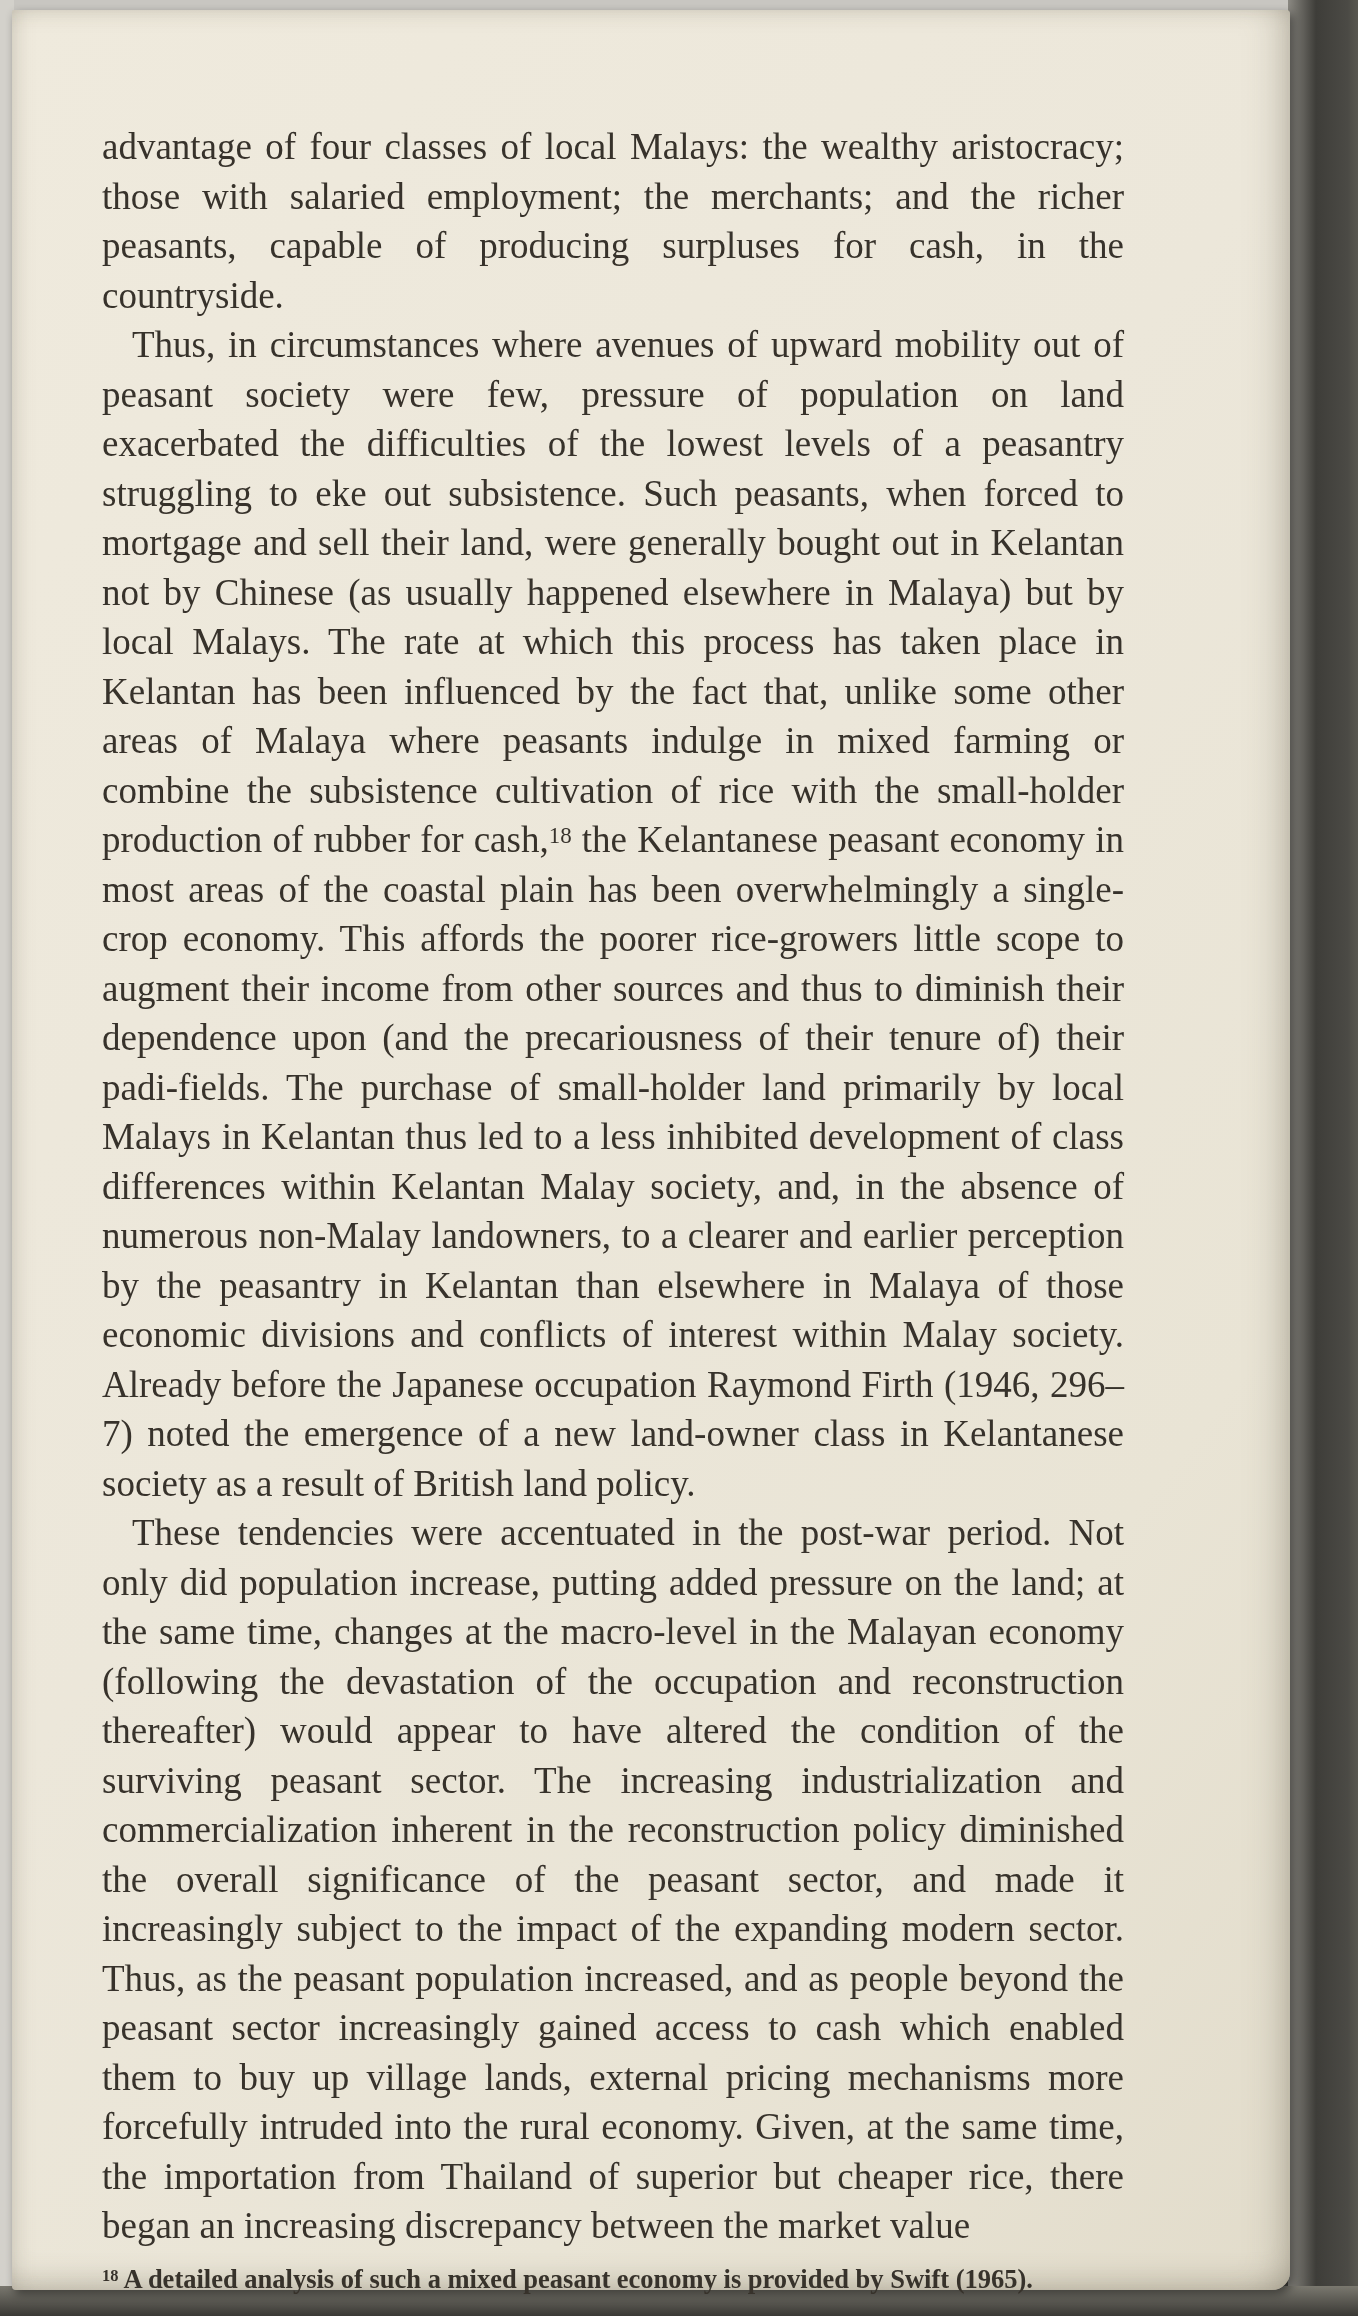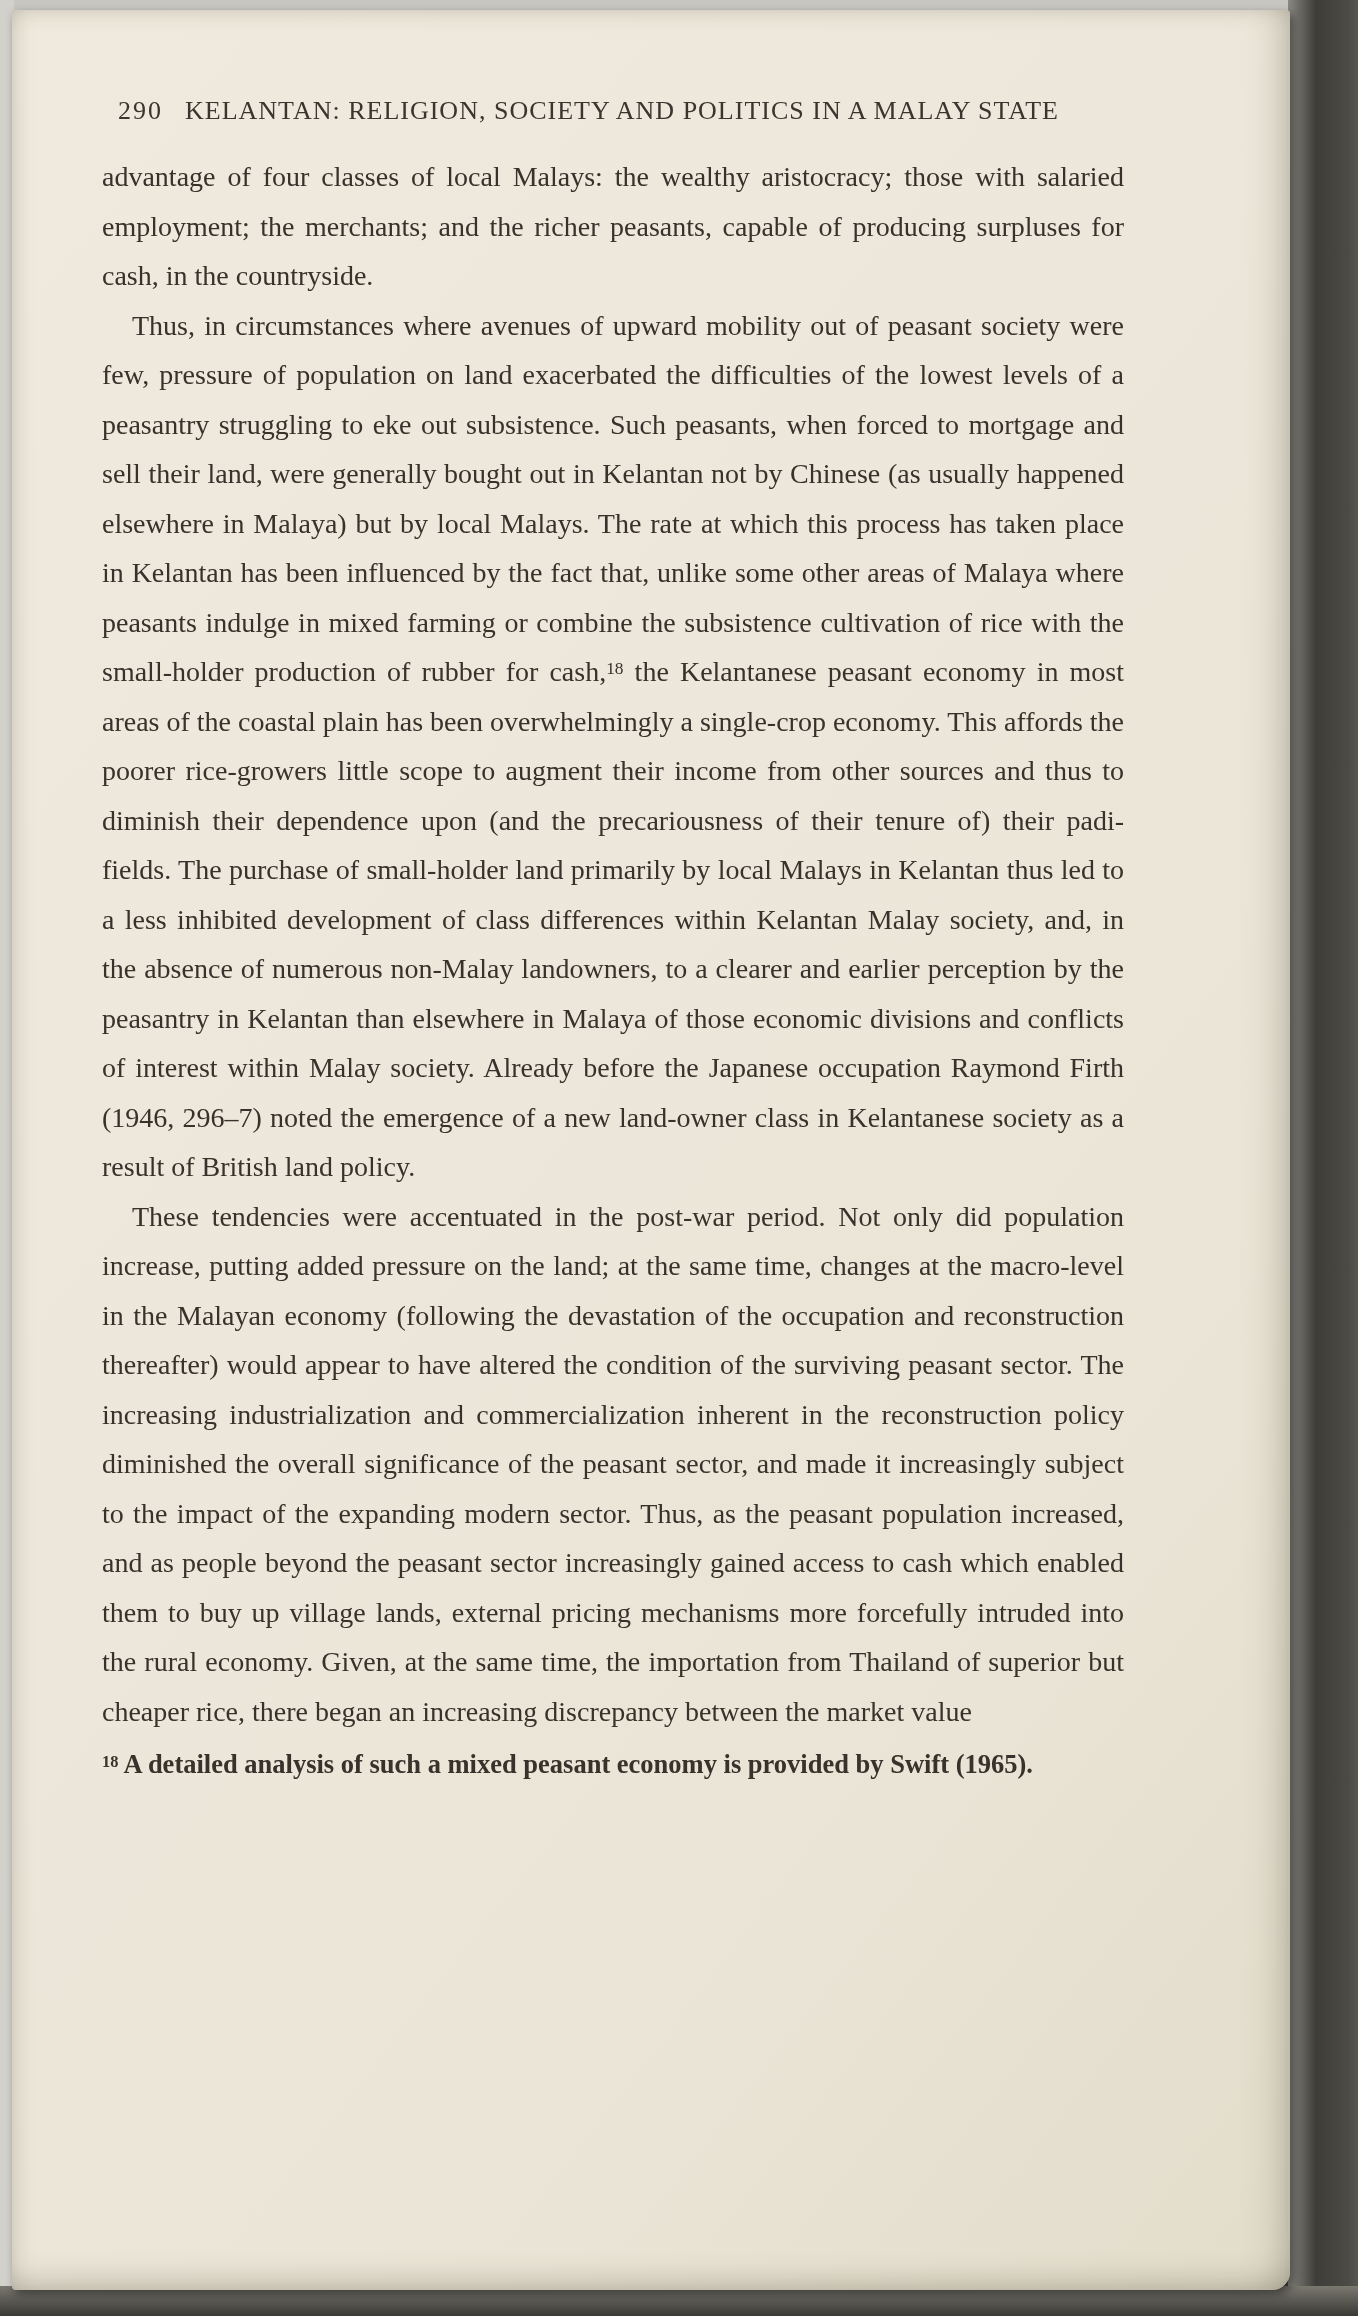--- a/index.html
+++ b/index.html
@@ -45,21 +45,21 @@
     font-size: 26px;
     letter-spacing: 1px;
     white-space: nowrap;
     color: #3a352e;
     padding-left: 16px;
   }
   .pagenum { margin-right: 22px; letter-spacing: 2px; }
 
   .body-text {
     margin-top: 26px;
-    font-size: 28px;
+    font-size: 37px;
     line-height: 49.5px;
     text-align: justify;
     text-justify: inter-word;
     color: #37322b;
   }
   .para { margin: 0; text-indent: 30px; }
   .para.noindent { text-indent: 0; }
 
   sup.fnref, sup.fnmark {
     font-size: 62%;
@@ -83,23 +83,20 @@
 
 <div class="scan">
   <div class="edge edge-top"></div>
   <div class="edge edge-left"></div>
   <div class="edge edge-right"></div>
   <div class="edge edge-bottom"></div>
 
   <div class="page">
     <div class="content">
 
-      <div class="running-head">
-        <span class="pagenum">290</span><span class="headtitle">KELANTAN: RELIGION, SOCIETY AND POLITICS IN A MALAY STATE</span>
-      </div>
 
       <div class="body-text">
         <p class="para noindent">advantage of four classes of local Malays: the wealthy aristocracy; those with salaried employment; the merchants; and the richer peasants, capable of producing surpluses for cash, in the countryside.</p>
 
         <p class="para"><span>Thus, in circumstances where avenues of upward mobility out of peasant society were few, pressure of population on land exacerbated the difficulties of the lowest levels of a peasantry struggling to eke out subsistence. Such peasants, when forced to mortgage and sell their land, were generally bought out in Kelantan not by Chinese (as usually happened elsewhere in Malaya) but by local Malays. The rate at which this process has taken place in Kelantan has been influenced by the fact that, unlike some other areas of Malaya where peasants indulge in mixed farming or combine the subsistence cultivation of rice with the small-holder production of rubber for cash,</span><sup class="fnref">18</sup><span> the Kelantanese peasant economy in most areas of the coastal plain has been overwhelmingly a single-crop economy. This affords the poorer rice-growers little scope to augment their income from other sources and thus to diminish their dependence upon (and the precariousness of their tenure of) their padi-fields. The purchase of small-holder land primarily by local Malays in Kelantan thus led to a less inhibited development of class differences within Kelantan Malay society, and, in the absence of numerous non-Malay landowners, to a clearer and earlier perception by the peasantry in Kelantan than elsewhere in Malaya of those economic divisions and conflicts of interest within Malay society. Already before the Japanese occupation Raymond Firth (1946, 296–7) noted the emergence of a new land-owner class in Kelantanese society as a result of British land policy.</span></p>
 
         <p class="para">These tendencies were accentuated in the post-war period. Not only did population increase, putting added pressure on the land; at the same time, changes at the macro-level in the Malayan economy (following the devastation of the occupation and reconstruction thereafter) would appear to have altered the condition of the surviving peasant sector. The increasing industrialization and commercialization inherent in the reconstruction policy diminished the overall significance of the peasant sector, and made it increasingly subject to the impact of the expanding modern sector. Thus, as the peasant population increased, and as people beyond the peasant sector increasingly gained access to cash which enabled them to buy up village lands, external pricing mechanisms more forcefully intruded into the rural economy. Given, at the same time, the importation from Thailand of superior but cheaper rice, there began an increasing discrepancy between the market value</p>
       </div>
 
       <div class="footnote"><sup class="fnmark">18</sup><span> A detailed analysis of such a mixed peasant economy is provided by Swift (1965).</span></div>

